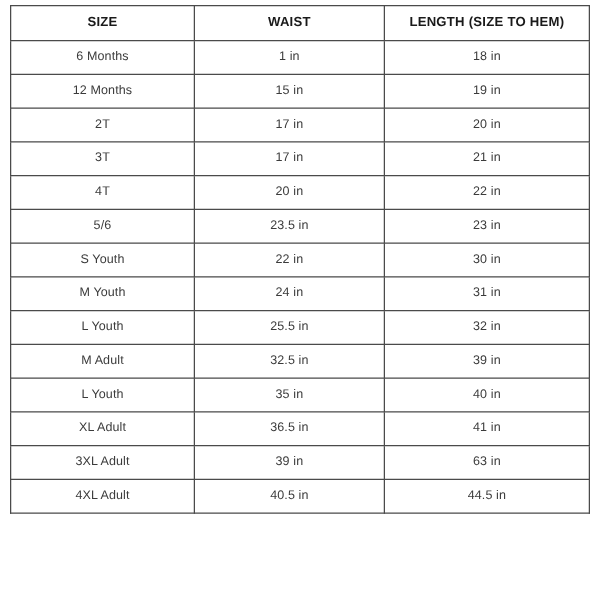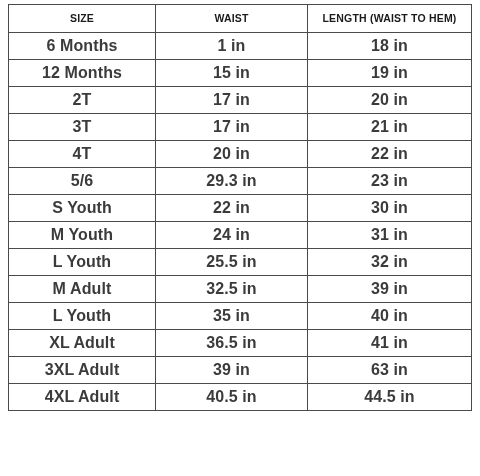--- a/index.html
+++ b/index.html
@@ -43,41 +43,41 @@
   }
   table.size-chart th {
     font-size: 10.5px;
     font-weight: bold;
     color: #1a1a1a;
     letter-spacing: 0.2px;
     height: 27px;
     line-height: 27px;
   }
   table.size-chart td {
-    font-size: 16px;
-    font-weight: bold;
+    font-size: 10px;
+    font-weight: normal;
     color: #3b3b3b;
     letter-spacing: 0.1px;
   }
 </style>
 </head>
 <body>
 
 <div class="chart-wrap">
   <table class="size-chart">
     <colgroup>
       <col class="col-size">
       <col class="col-waist">
       <col class="col-length">
     </colgroup>
     <thead>
       <tr>
         <th>SIZE</th>
         <th>WAIST</th>
-        <th>LENGTH (WAIST TO HEM)</th>
+        <th>LENGTH (SIZE TO HEM)</th>
       </tr>
     </thead>
     <tbody>
       <tr>
         <td>6 Months</td>
         <td>1 in</td>
         <td>18 in</td>
       </tr>
       <tr>
         <td>12 Months</td>
@@ -94,21 +94,21 @@
         <td>17 in</td>
         <td>21 in</td>
       </tr>
       <tr>
         <td>4T</td>
         <td>20 in</td>
         <td>22 in</td>
       </tr>
       <tr>
         <td>5/6</td>
-        <td>29.3 in</td>
+        <td>23.5 in</td>
         <td>23 in</td>
       </tr>
       <tr>
         <td>S Youth</td>
         <td>22 in</td>
         <td>30 in</td>
       </tr>
       <tr>
         <td>M Youth</td>
         <td>24 in</td>

